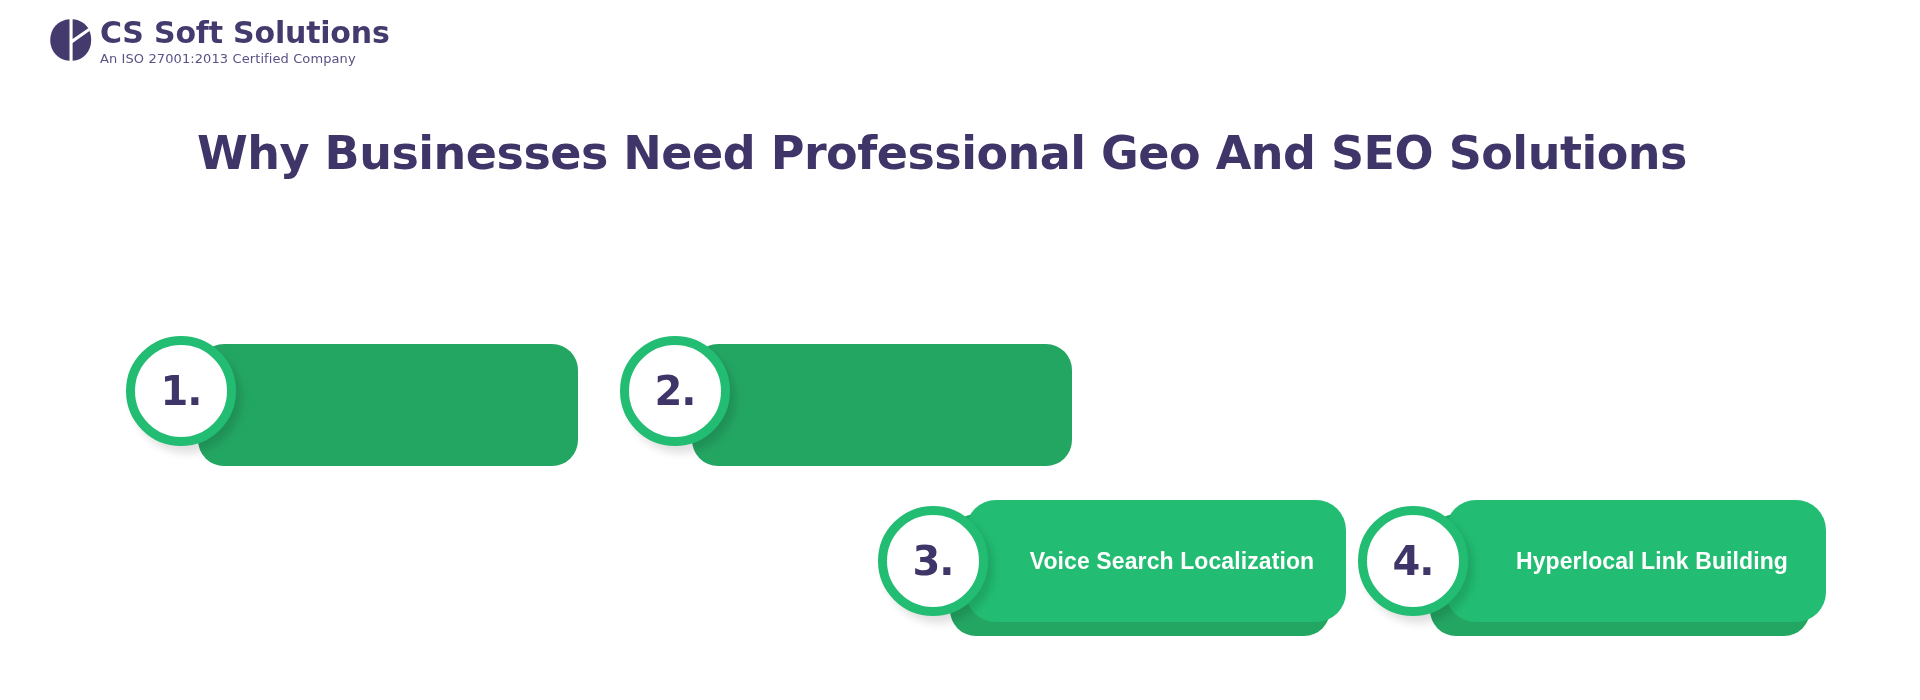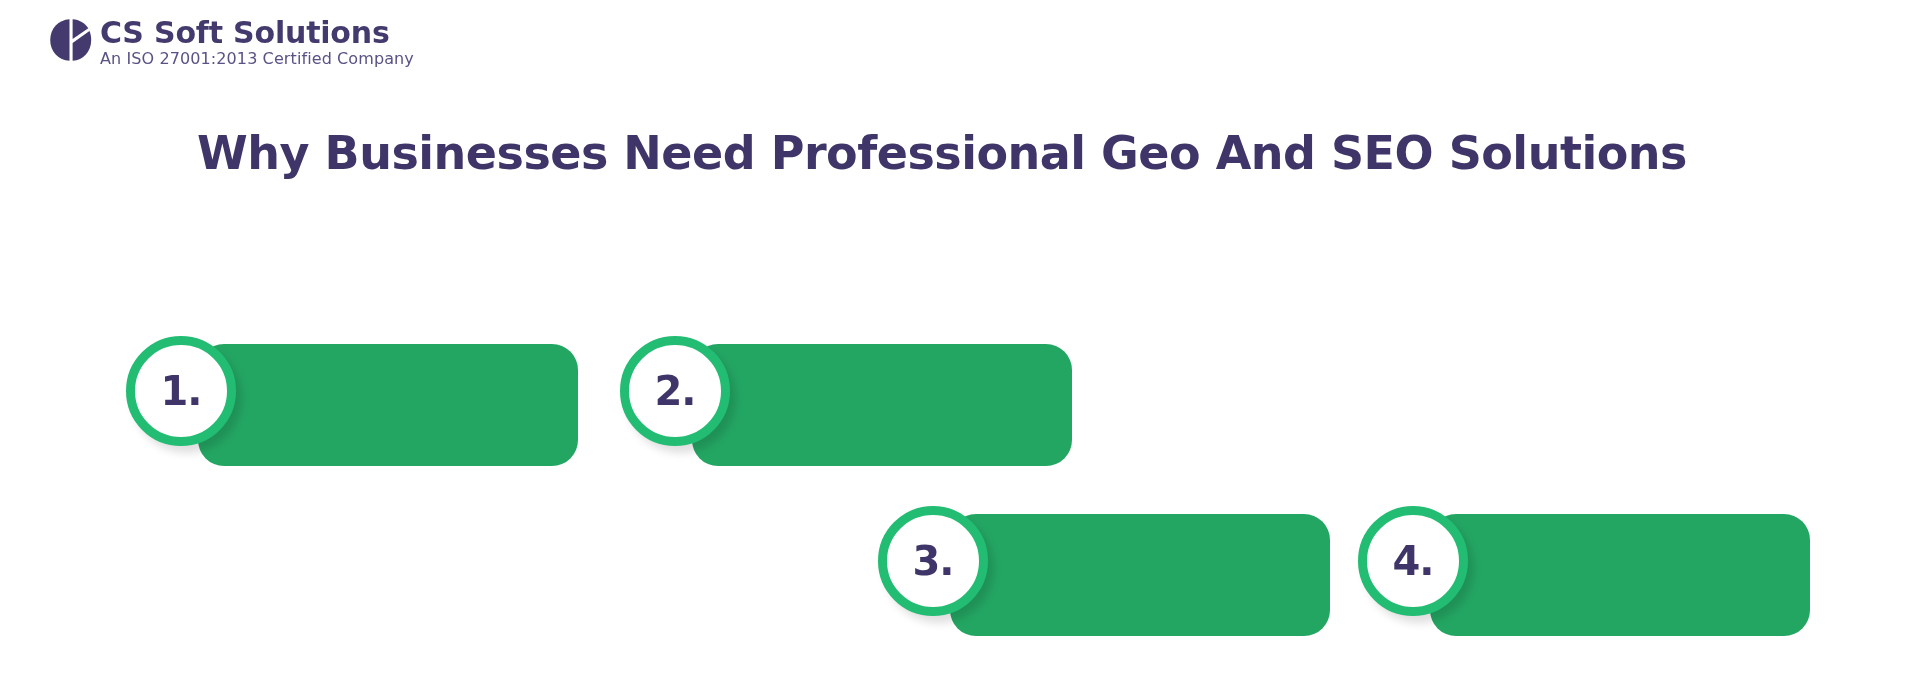--- a/index.html
+++ b/index.html
@@ -39,21 +39,21 @@
     font-family: "DejaVu Sans", sans-serif;
     font-size: 30px;
     font-weight: bold;
     color: #443a6e;
     letter-spacing: -0.2px;
     line-height: 34px;
     white-space: nowrap;
   }
   .logo-tagline {
     font-family: "DejaVu Sans", sans-serif;
-    font-size: 16px;
+    font-size: 13px;
     font-weight: normal;
     color: #5a5185;
     letter-spacing: 0.1px;
     line-height: 14px;
     margin-top: 2px;
     white-space: nowrap;
   }
 
   
   .page-title {
@@ -180,25 +180,31 @@
 
   <div class="step step-2">
     <div class="step-pill-back"></div>
     <div class="step-badge">
       <span class="step-number">2.</span>
     </div>
   </div>
 
   <div class="step step-3">
     <div class="step-pill-back"></div>
+    <div class="step-pill-front">
+      <span class="step-label">Voice Search Localization</span>
+    </div>
     <div class="step-badge">
       <span class="step-number">3.</span>
     </div>
   </div>
 
   <div class="step step-4">
     <div class="step-pill-back"></div>
+    <div class="step-pill-front">
+      <span class="step-label">Hyperlocal Link Building</span>
+    </div>
     <div class="step-badge">
       <span class="step-number">4.</span>
     </div>
   </div>
 
 </div>
 
 </body></html>

